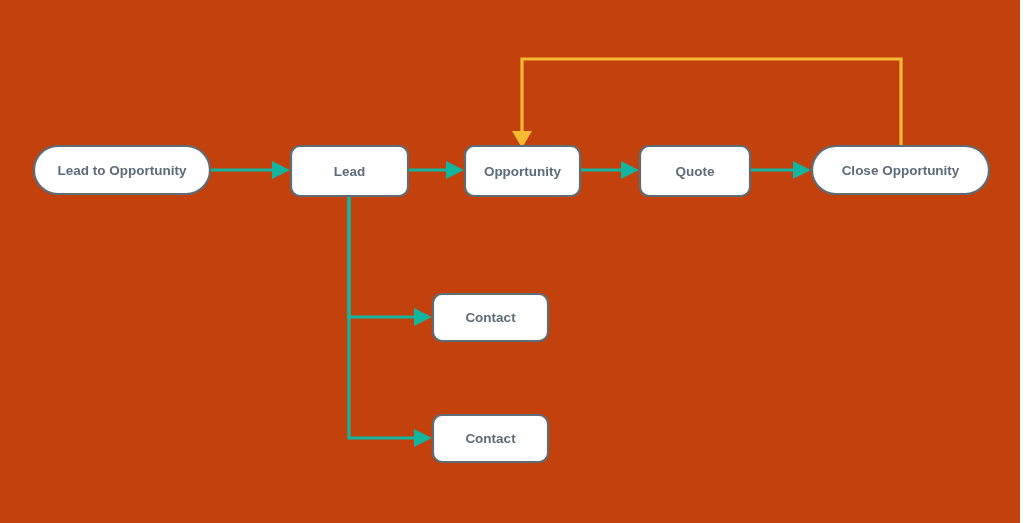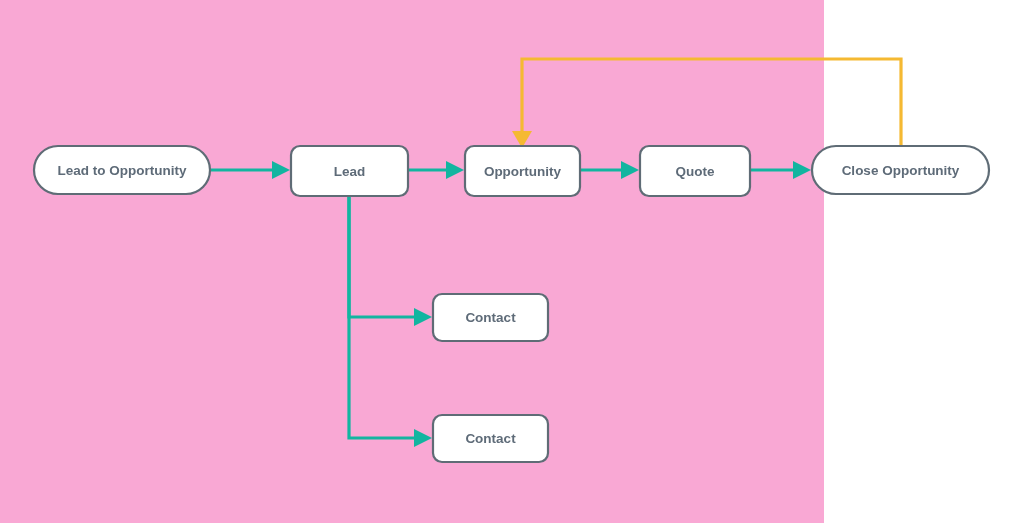--- a/index.html
+++ b/index.html
@@ -8,23 +8,23 @@
     background: #ffffff;
   }
   body {
     width: 1024px;
     height: 523px;
     font-family: "Liberation Sans", sans-serif;
     overflow: hidden;
   }
   #diagram-root {
     position: relative;
-    width: 824px;
+    width: 1020px;
     height: 523px;
-    background: #f9a8d4;
+    background: #c2410c;
   }
   svg#flow {
     display: block;
     width: 1024px;
     height: 523px;
   }
   .node-shape {
     fill: #ffffff;
     stroke: #5f6c76;
     stroke-width: 2.2;

